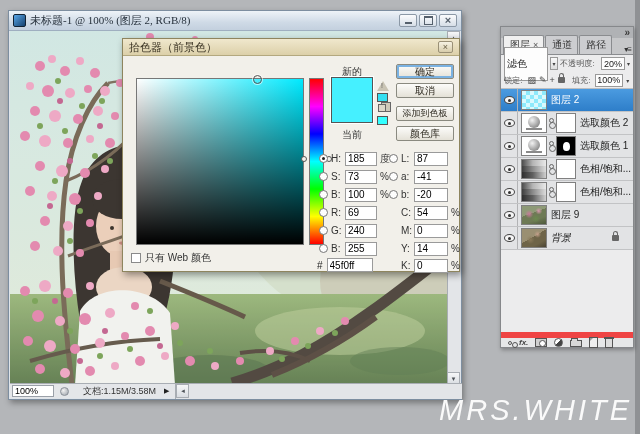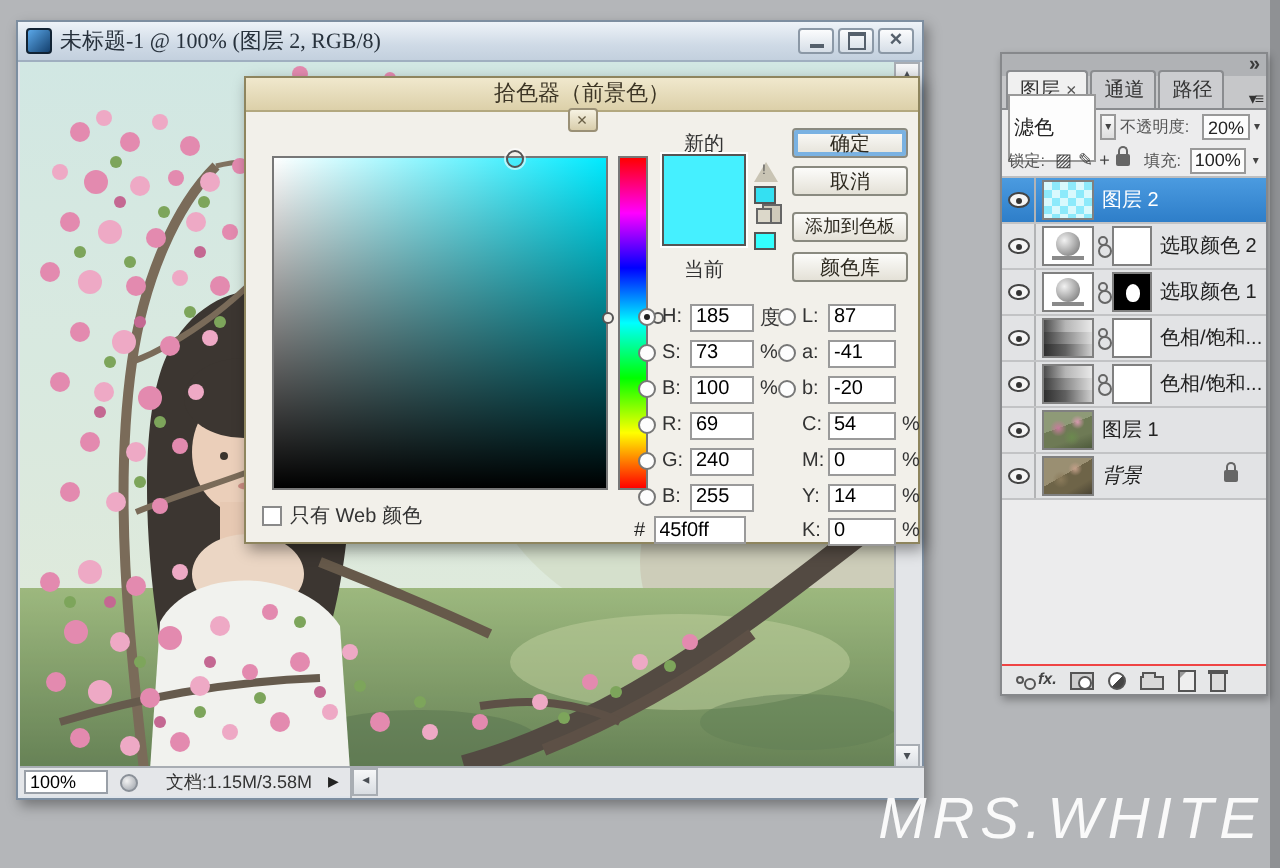--- a/index.html
+++ b/index.html
@@ -27,21 +27,21 @@
   .statusbar{left:1px;bottom:1px;width:452px;height:15px;background:#e4e6e9;border-top:1px solid #a8adb3;display:flex;align-items:center;font-size:9px;color:#333;}
   .zoom-input{width:42px;height:12px;border:1px solid #9aa0a8;background:#fff;font-size:9px;padding:0 2px;margin-left:2px;}
   .status-icon{width:9px;height:9px;border-radius:50%;background:radial-gradient(circle at 35% 35%,#f2f2f2,#9aa0a8);border:1px solid #8a9098;margin:0 6px;}
   .doc-info{flex:0 0 auto;margin:0 8px;}
   .status-flyout{font-size:7px;color:#222;margin-right:6px;}
   .hscroll{flex:1 1 auto;height:15px;background:#e3e5e8;border-left:1px solid #a8adb3;display:flex;}
   .hscroll .sbtn{height:14px;}
 
   
   .picker{left:122px;top:38px;width:338px;height:234px;background:#f2f0ea;border:1px solid #8e855e;box-shadow:2px 3px 7px rgba(0,0,0,.4);z-index:30;}
-  .picker-titlebar{left:0;top:0;width:100%;height:17px;background:linear-gradient(#f0e8cd,#dcd0a9);border-bottom:1px solid #b3a87f;display:flex;align-items:center;padding:0 6px;flex-direction:column;}
+  .picker-titlebar{left:0;top:0;width:100%;height:17px;background:linear-gradient(#f0e8cd,#dcd0a9);border-bottom:1px solid #b3a87f;display:flex;align-items:center;padding:0 6px;}
   .picker-title{font-size:11px;color:#3c3525;flex:1;}
   .dlg-close{width:15px;height:12px;border:1px solid #9a9076;border-radius:2px;background:linear-gradient(#f6f2e2,#d8cdab);color:#6a6046;font-size:9px;line-height:10px;text-align:center;}
   .pbody{left:2px;top:17px;width:334px;height:215px;}
 
   .sv-field{left:11px;top:22px;width:168px;height:167px;border:1px solid #777;
     background:linear-gradient(to bottom,rgba(0,0,0,0),#000),linear-gradient(to right,#fff,#00eaff);}
   .sv-marker{left:calc(73% - 5px);top:-4px;width:9px;height:9px;border:1.5px solid #555;border-radius:50%;background:transparent;box-shadow:0 0 0 1px rgba(255,255,255,.6);}
   .hue-strip{left:184px;top:22px;width:15px;height:167px;border:1px solid #777;
     background:linear-gradient(180deg,#f00 0%,#f0f 16.7%,#00f 33.3%,#0ff 50%,#0f0 66.7%,#ff0 83.3%,#f00 100%);}
   .hue-marker{width:6px;height:6px;border:1px solid #555;border-radius:50%;background:#f2f0ea;top:77px;}
@@ -118,21 +118,21 @@
   .chainlink{width:5px;height:5px;border:1px solid #666;border-radius:50%;position:relative;margin:0 2px 6px 2px;flex:0 0 auto;}
   .chainlink::after{content:'';position:absolute;top:3px;left:-1px;width:5px;height:5px;border:1px solid #666;border-radius:50%;}
   .mask{width:20px;height:20px;border:1px solid #808080;background:#fff;flex:0 0 auto;position:relative;}
   .mask.black{background:#000;}
   .mask.black::after{content:'';position:absolute;left:6px;top:5px;width:7px;height:9px;background:#fff;border-radius:50% 50% 45% 45%;}
   .lname{font-size:10px;margin-left:4px;white-space:nowrap;overflow:hidden;}
   .lname.bg{font-style:italic;font-family:"Liberation Serif","DejaVu Serif",serif;}
   .row-lock{margin-left:auto;margin-right:14px;}
   .list-up{position:absolute;right:2px;top:2px;width:0;height:0;border-left:3px solid transparent;border-right:3px solid transparent;border-bottom:4px solid #555;}
 
-  .panel-footer{left:0;bottom:0;width:100%;height:15px;border-top:1px solid #ef4444;background:#e6e7e8;display:flex;align-items:center;gap:7px;padding-left:7px;}
+  .panel-footer{left:0;bottom:0;width:100%;height:15px;border-top:6px solid #ef4444;background:#e6e7e8;display:flex;align-items:center;gap:7px;padding-left:7px;}
   .f-link{width:4px;height:4px;border:1px solid #555;border-radius:50%;position:relative;}
   .f-link::after{content:'';position:absolute;left:3px;top:0;width:4px;height:4px;border:1px solid #555;border-radius:50%;}
   .f-fx{font-size:8px;font-style:italic;font-weight:bold;color:#444;line-height:1;}
   .f-mask{width:12px;height:9px;border:1px solid #555;background:#cfcfcf;position:relative;}
   .f-mask::after{content:'';position:absolute;left:3px;top:1px;width:5px;height:5px;border:1px solid #555;border-radius:50%;background:#fff;}
   .f-adj{width:9px;height:9px;border:1px solid #555;border-radius:50%;background:linear-gradient(135deg,#fff 50%,#444 50%);}
   .f-group{width:12px;height:7px;border:1px solid #555;background:#d8d8d8;position:relative;margin-top:2px;}
   .f-group::before{content:'';position:absolute;left:0;top:-3px;width:5px;height:2px;border:1px solid #555;border-bottom:none;background:#d8d8d8;}
   .f-new{width:9px;height:11px;border:1px solid #555;background:#eee;position:relative;}
   .f-new::before{content:'';position:absolute;left:0;top:0;border-top:3px solid #999;border-right:3px solid transparent;}
@@ -531,21 +531,21 @@
       <span class="chainlink"></span>
       <span class="mask"></span>
       <span class="lname">色相/饱和...</span>
     </div>
 
     <div class="layer-row">
       <span class="eye-cell">
           <span class="eye"></span>
         </span>
       <span class="thumb photo"></span>
-      <span class="lname">图层 1</span>
+      <span class="lname">图层 9</span>
     </div>
 
     <div class="layer-row">
       <span class="eye-cell">
           <span class="eye"></span>
         </span>
       <span class="thumb photo2"></span>
       <span class="lname bg">背景</span>
       <span class="padlock row-lock"></span>
     </div>

